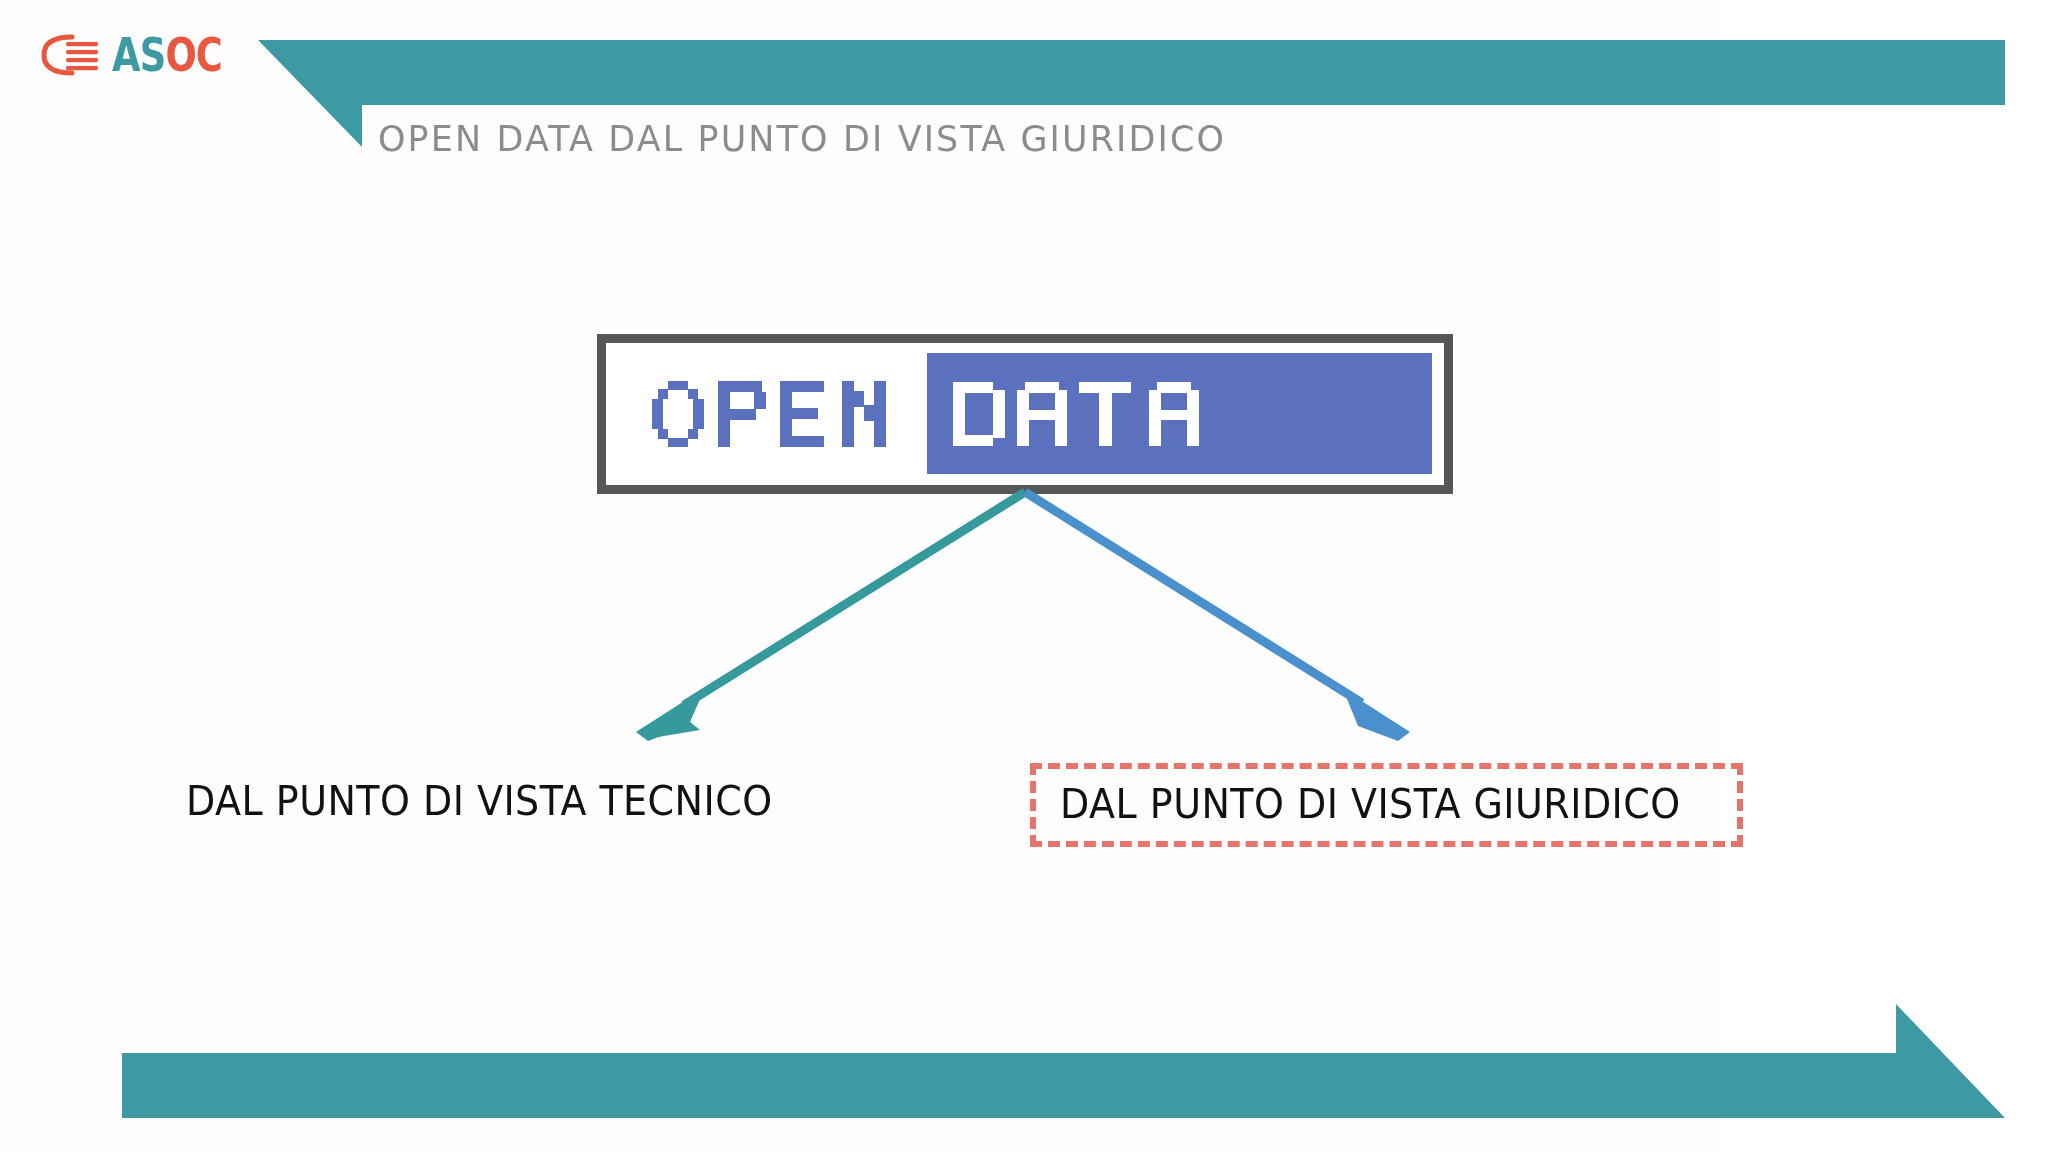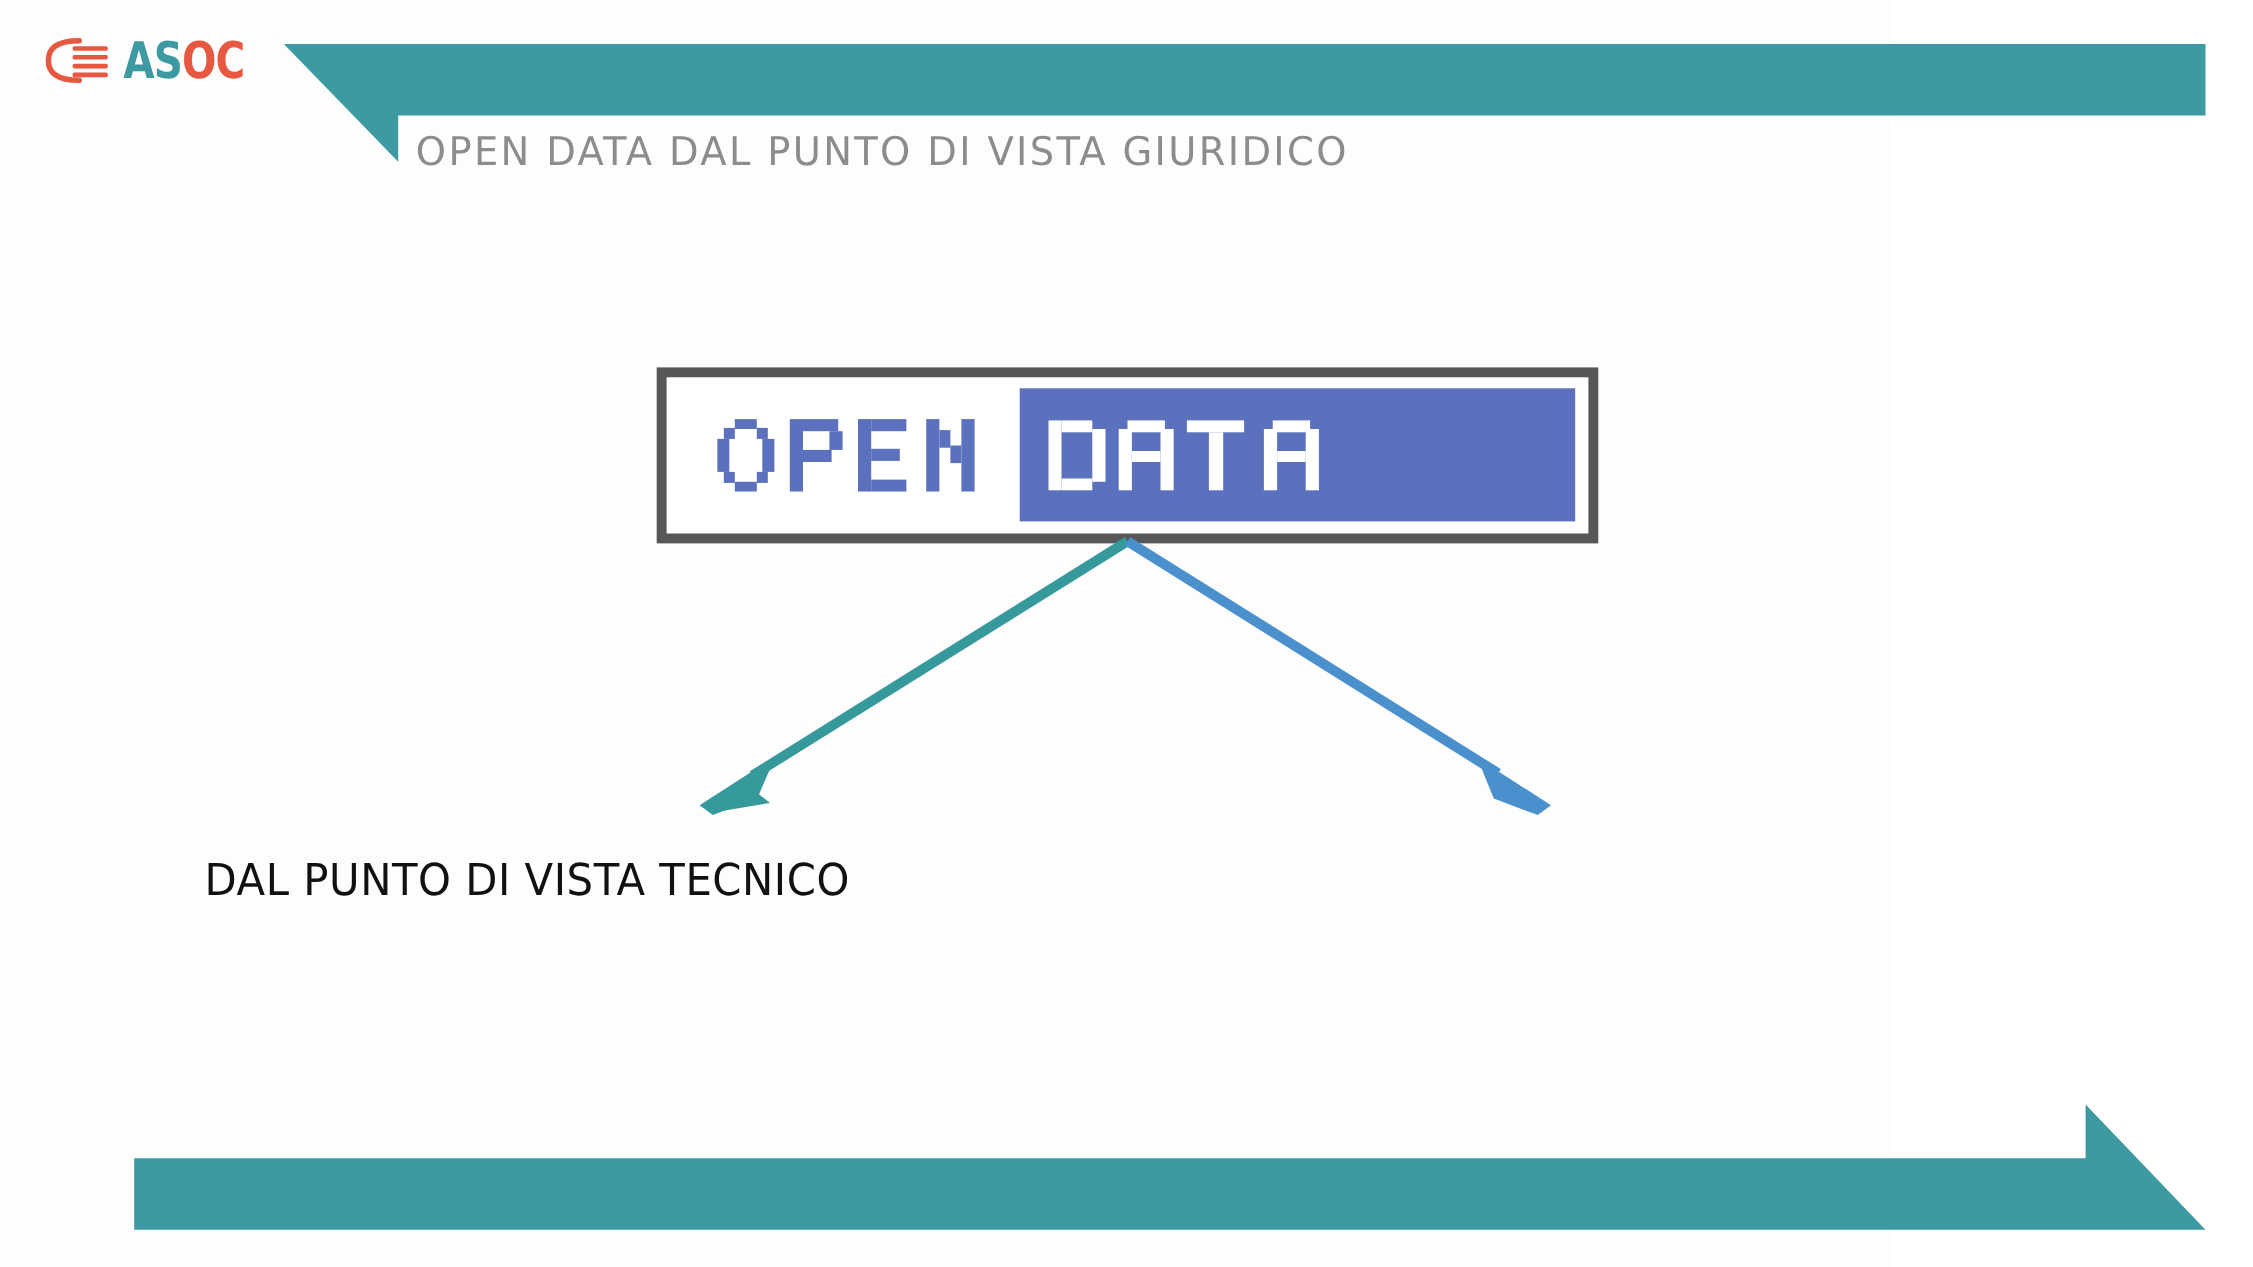--- a/index.html
+++ b/index.html
@@ -263,18 +263,21 @@
     </g>
 
     <g>
       <line x1="1025" y1="492" x2="1362" y2="703" stroke="#4a90cc" stroke-width="9"></line>
       <polygon points="1410,732 1343,689 1358,726 1398,741" fill="#4a90cc"></polygon>
     </g>
   </svg>
 
   <div class="branch-label" id="label-tecnico">DAL PUNTO DI VISTA TECNICO</div>
 
+  <div id="label-giuridico-wrap">
+    <span id="label-giuridico">DAL PUNTO DI VISTA GIURIDICO</span>
+  </div>
 
   <svg id="footer-banner" viewBox="0 0 2048 172" width="2048" height="172" xmlns="http://www.w3.org/2000/svg">
     <polygon points="122,73 1896,73 1896,24 2005,138 122,138" fill="#3d9aa2"></polygon>
   </svg>
 
 </div>
 
 </body></html>

